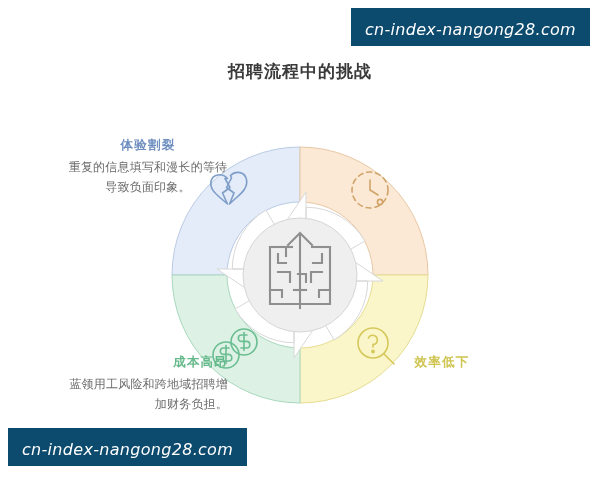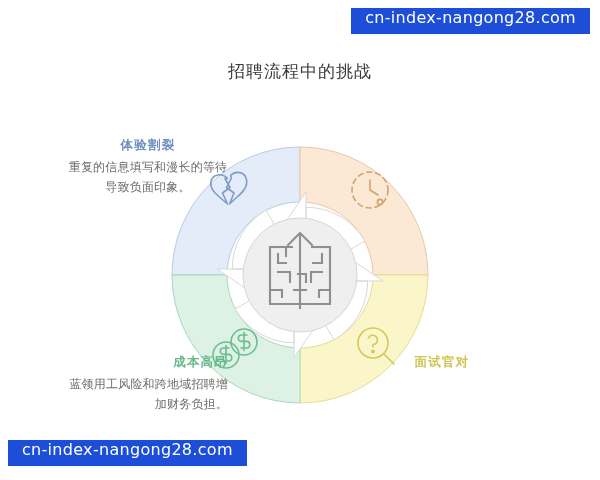--- a/index.html
+++ b/index.html
@@ -18,47 +18,48 @@
   .stage {
     position: absolute;
     inset: 0;
     width: 600px;
     height: 480px;
   }
 
   
   .watermark {
     position: absolute;
-    background: #1d4ed8;
+    background: #0c4a6e;
     color: #ffffff;
     font-family: "DejaVu Sans", sans-serif;
     font-size: 16px;
     letter-spacing: 0.3px;
-    padding: 2px 14px 8px 14px;
+    padding: 14px 14px 8px 14px;
     white-space: nowrap;
     line-height: 1;
+    font-style: italic;
   }
   .watermark-top {
     right: 10px;
     top: 8px;
   }
   .watermark-bottom {
     left: 8px;
     bottom: 14px;
   }
 
   
   .page-title {
     position: absolute;
     left: 0;
     right: 0;
     top: 60px;
     text-align: center;
     font-size: 17px;
-    font-weight: normal;
+    font-weight: bold;
     color: #3a3a3a;
     letter-spacing: 1px;
   }
 
   
   .donut-wrap {
     position: absolute;
     left: 170px;
     top: 130px;
     width: 260px;
@@ -216,19 +217,19 @@
     <div class="quad-desc">重复的信息填写和漫长的等待导致负面印象。</div>
   </div>
 
 
   <div class="quad-label ql-bl">
     <div class="quad-title" style="color:#66b98b;">成本高昂</div>
     <div class="quad-desc">蓝领用工风险和跨地域招聘增加财务负担。</div>
   </div>
 
   <div class="quad-label ql-br">
-    <div class="quad-title" style="color:#cfc44f;">面试官对</div>
+    <div class="quad-title" style="color:#cfc44f;">效率低下</div>
   </div>
 
   <div class="watermark watermark-top">cn-index-nangong28.com</div>
   <div class="watermark watermark-bottom">cn-index-nangong28.com</div>
 
 </div>
 
 </body></html>

